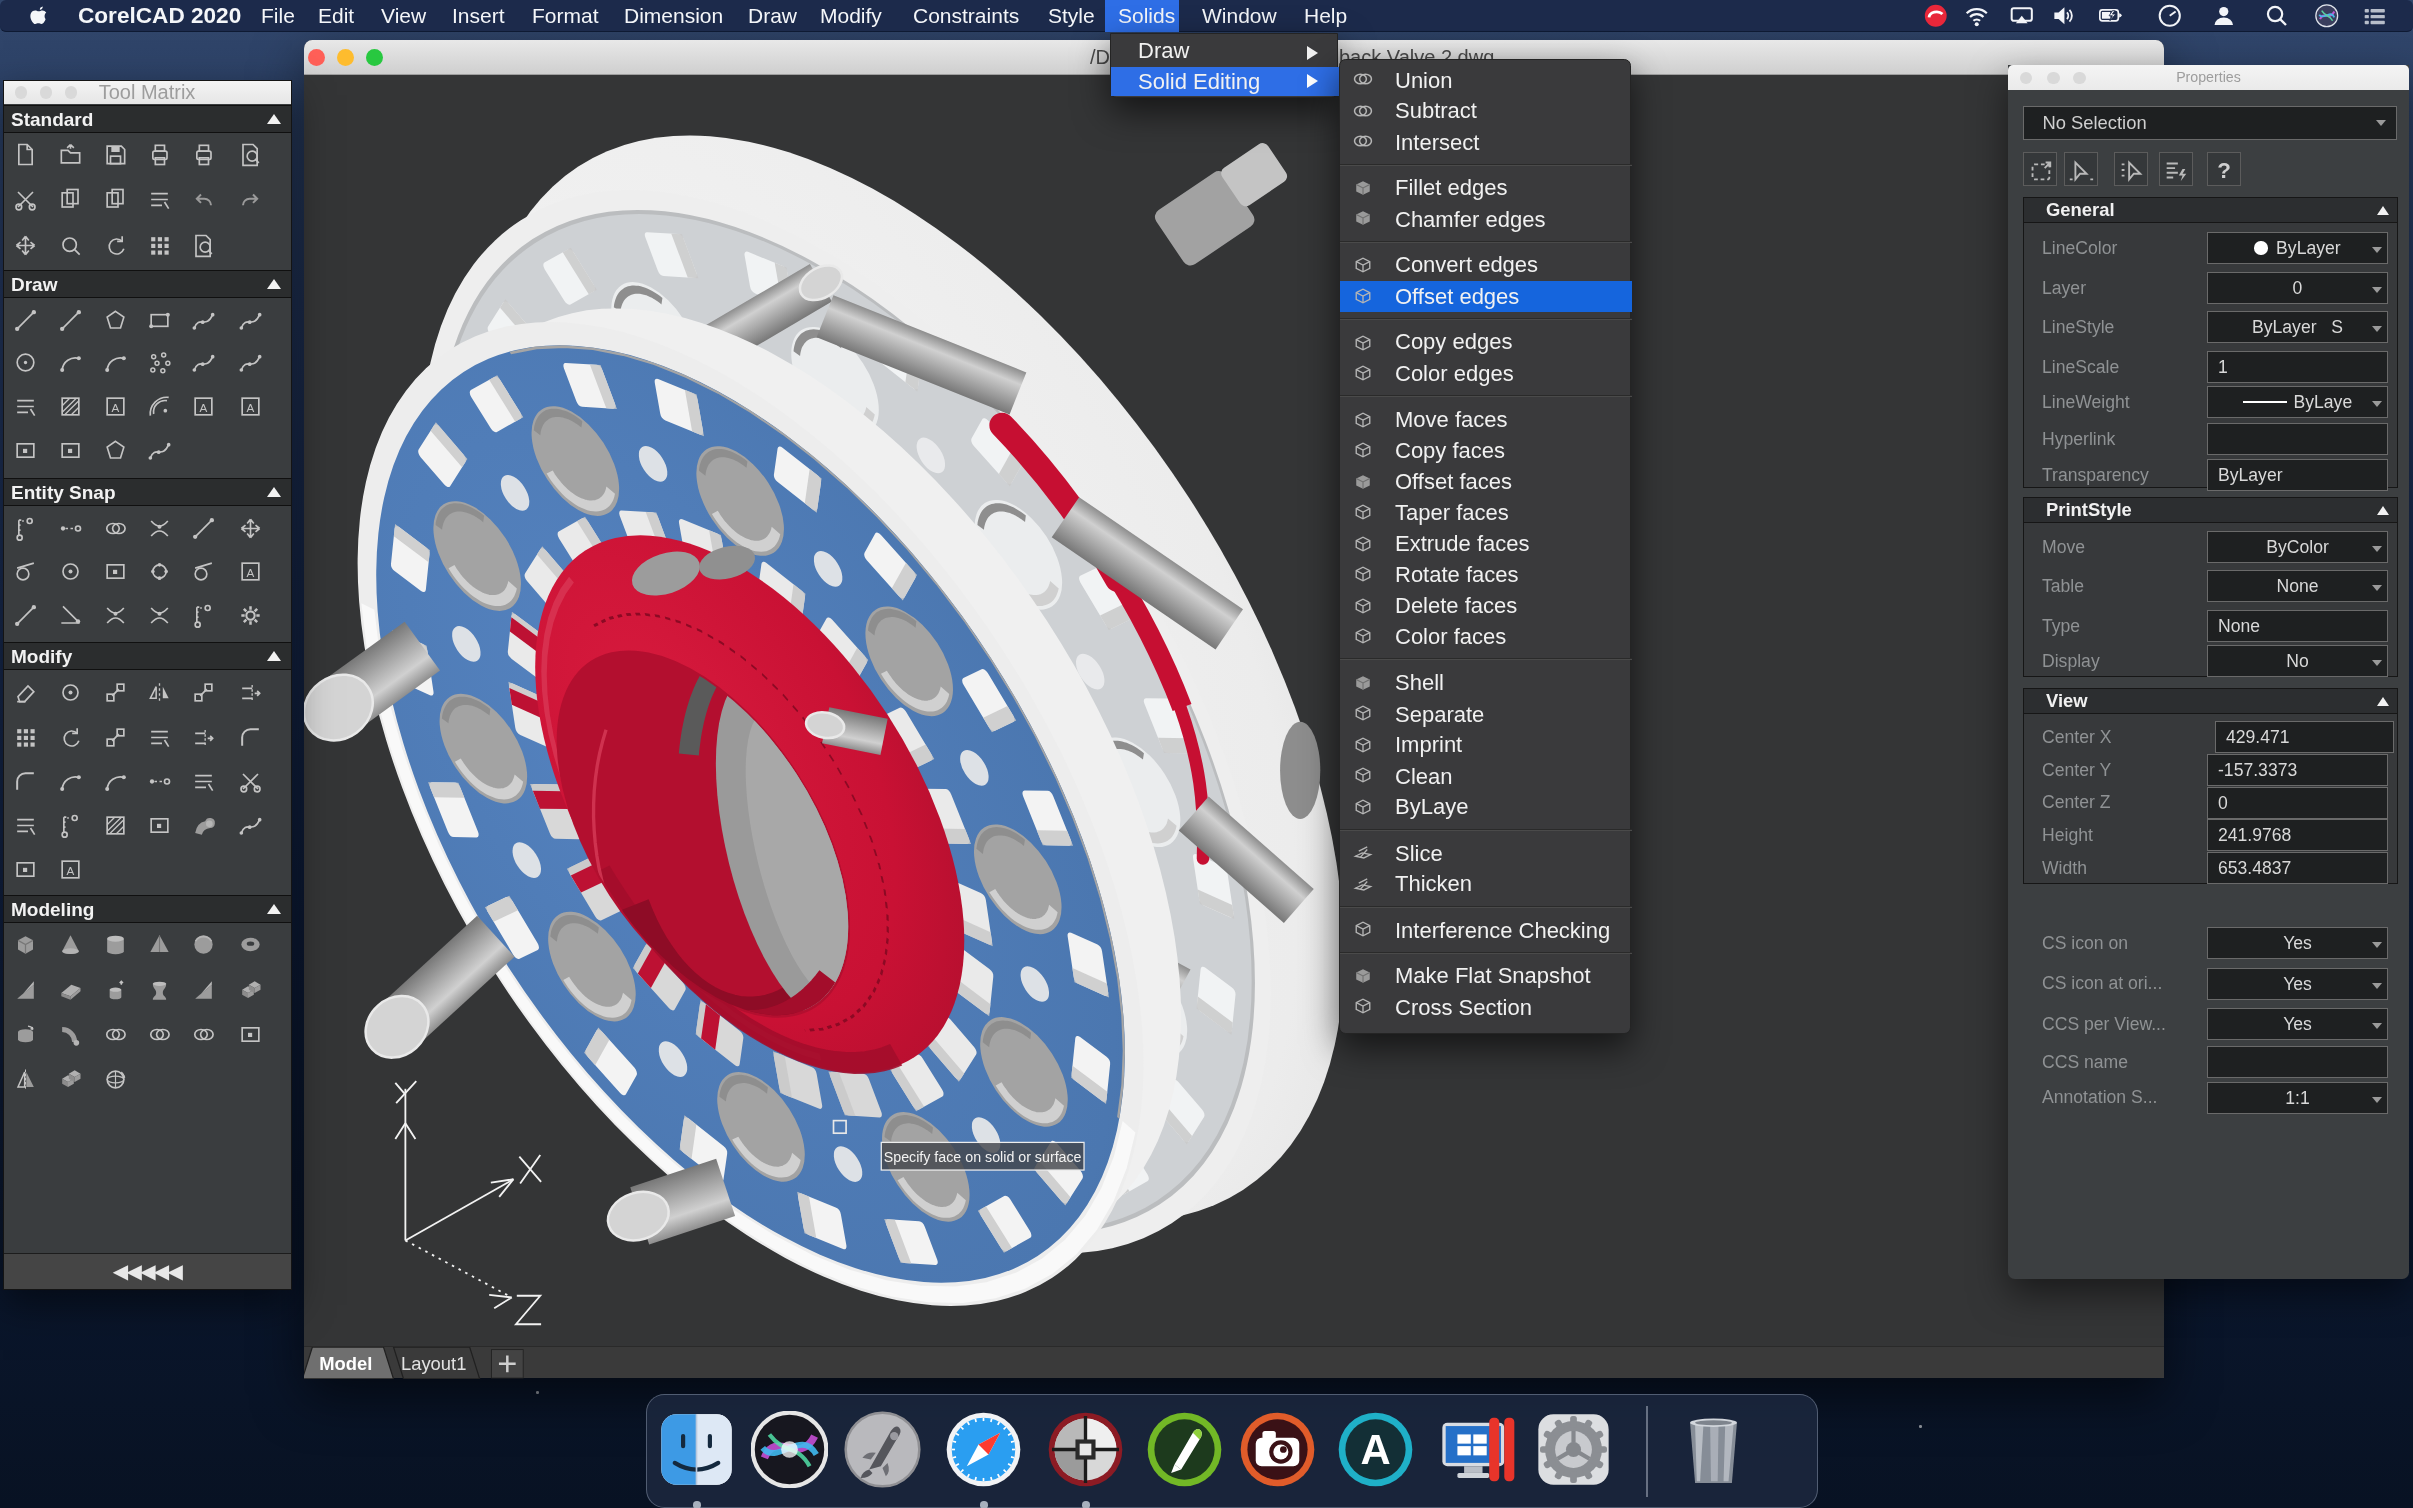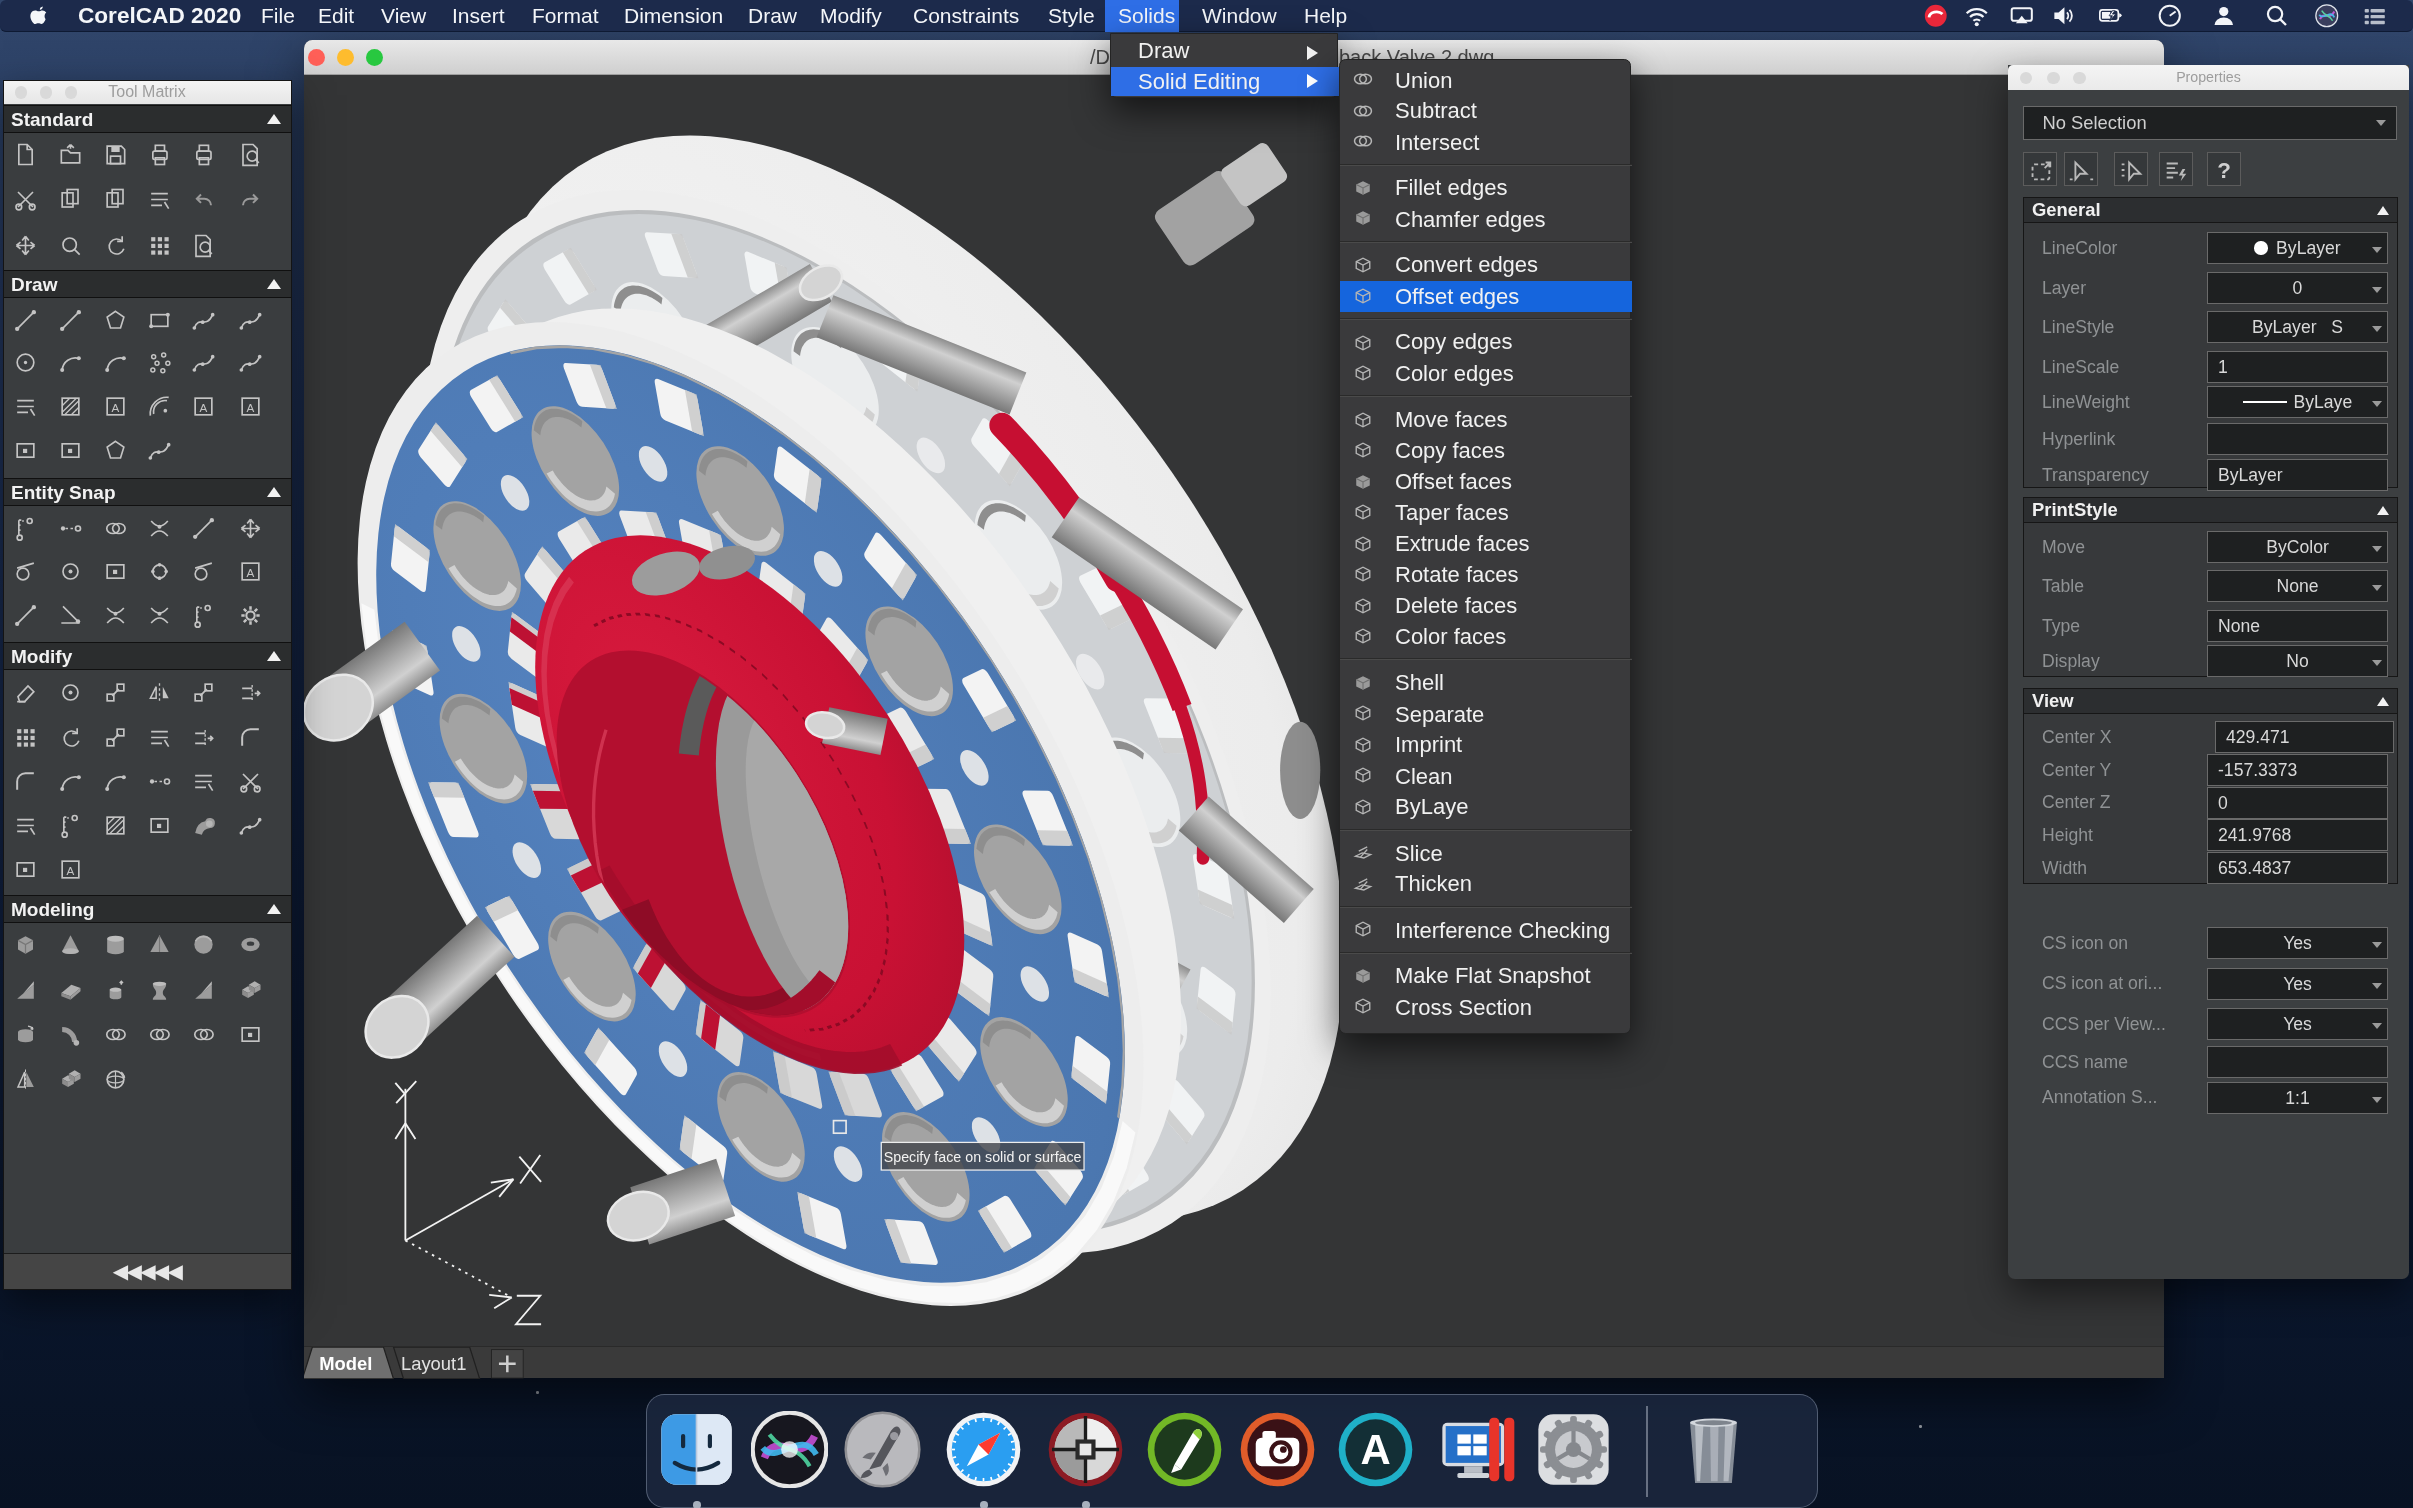--- a/index.html
+++ b/index.html
@@ -9,28 +9,28 @@
 .menubar{left:0;top:0;width:2413px;height:32px;background:#1c2a4b;border-bottom:0.8px solid #0e1a33;z-index:60;border-radius:6px;}
 .mb{position:absolute;top:0;height:32px;line-height:32px;color:#f4f6f9;font-size:21px;white-space:nowrap}
 .mbb{font-weight:bold;font-size:22.6px}
 .winmain{left:304px;top:40px;width:1860px;height:1338px;background:#343536;border-radius:8.4px;box-shadow:0 18.4px 50px rgba(0,0,0,.55);z-index:5;}
 .titlebar{left:0;top:0;width:1860px;height:35px;border-radius:8.4px 8.4px 0 0;
  background:linear-gradient(#e8e8e8,#cfcfcf);border-bottom:0.8px solid #9e9e9e;}
 .tl{position:absolute;top:9.2px;width:17px;height:17px;border-radius:50%}
 .viewport{left:0px;top:35px;width:1860px;height:1271px;background:#343536;}
 .tabbar{left:0;top:1306px;width:1860px;height:32px;background:#3a3a3a;border-top:0.8px solid #2a2a2a;}
 .palette{left:2.5px;top:80px;width:289px;height:1210px;background:#3a3d3f;z-index:20;border:0.8px solid #141414;box-shadow:0 15px 37px rgba(0,0,0,.5);}
-.pal-title{left:0;top:0;width:287px;height:22.6px;background:linear-gradient(#f4f4f4,#e6e6e6);text-align:center;line-height:22.6px;color:#9d9d9d;font-size:16px;}
+.pal-title{left:0;top:0;width:287px;height:22.6px;background:linear-gradient(#f4f4f4,#e6e6e6);text-align:center;line-height:22.6px;color:#9d9d9d;font-size:20px;}
 .pal-head{left:0;width:287px;height:28px;background:#2b2d2e;border-top:0.8px solid #101010;border-bottom:0.8px solid #101010;color:#f2f2f2;font-weight:bold;font-size:19px;line-height:27px;padding-left:7.5px}
 .pal-head .tri{position:absolute;right:10px;top:8.4px;width:0;height:0;border-left:7.5px solid transparent;border-right:7.5px solid transparent;border-bottom:10px solid #f2f2f2}
 .props{left:2008px;top:65px;width:401px;height:1214px;background:#3c3f41;z-index:20;border-radius:0 0 6.7px 6.7px;box-shadow:0 15px 37px rgba(0,0,0,.5);}
 .props-title{left:0;top:0;width:401px;height:25px;background:linear-gradient(#f4f4f4,#eaeaea);border-radius:5px 5px 0 0;text-align:center;line-height:25px;color:#9d9d9d;font-size:14.2px;}
 .ptl{position:absolute;top:6.7px;width:12.6px;height:12.6px;border-radius:50%;background:#d9d9d9}
 .sect{left:15px;width:375px;background:#37393b;border:0.8px solid #161616;}
-.sect-head{position:relative;height:25px;background:#2c2e30;border-bottom:0.8px solid #161616;color:#f0f0f0;font-weight:bold;font-size:18.4px;line-height:24px;padding-left:8px}
+.sect-head{position:relative;height:25px;background:#2c2e30;border-bottom:0.8px solid #161616;color:#f0f0f0;font-weight:bold;font-size:18.4px;line-height:24px;padding-left:22px}
 .sect-head .tri{position:absolute;right:8.4px;top:7.5px;width:0;height:0;border-left:6.7px solid transparent;border-right:6.7px solid transparent;border-bottom:9.2px solid #f2f2f2}
 .prow{position:absolute;color:#8f9294;font-size:17.6px;}
 .pval{position:absolute;background:#1e2021;border:0.8px solid #6a6a6a;color:#d9d9d9;font-size:17.6px;padding-left:10px;}
 .pval .dd{position:absolute;right:5px;top:45%;width:0;height:0;border-left:5px solid transparent;border-right:5px solid transparent;border-top:6.7px solid #9a9a9a}
 .menu{background:#3a3a3c;border:0.8px solid #242424;box-shadow:0 13.4px 35px rgba(0,0,0,.6);z-index:80;border-radius:0 0 6.7px 6.7px}
 .mi{position:absolute;color:#f1f1f1;font-size:22px;line-height:31px;white-space:nowrap}
 .dock{left:646px;top:1394px;width:1172px;height:114px;background:rgba(27,39,62,.88);border:0.8px solid rgba(190,200,220,.35);border-radius:18.4px;z-index:50;}
 svg text{font-family:"Liberation Sans",sans-serif}
 </style></head><body>
 <div class="abs desk"></div>

